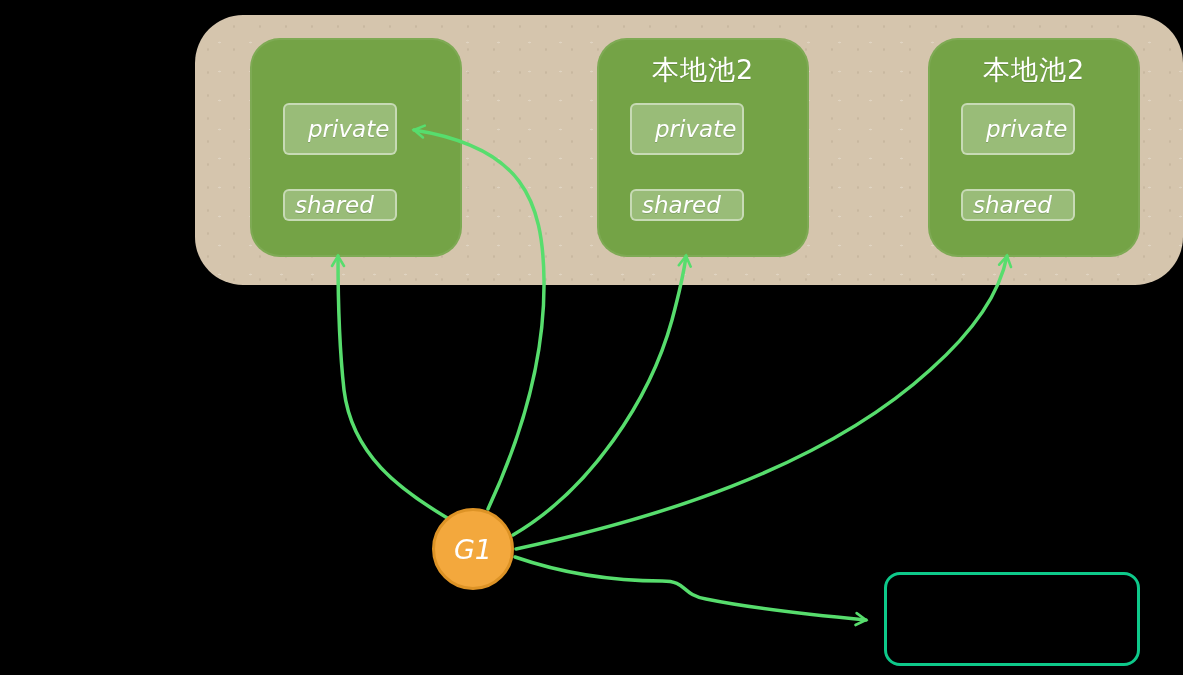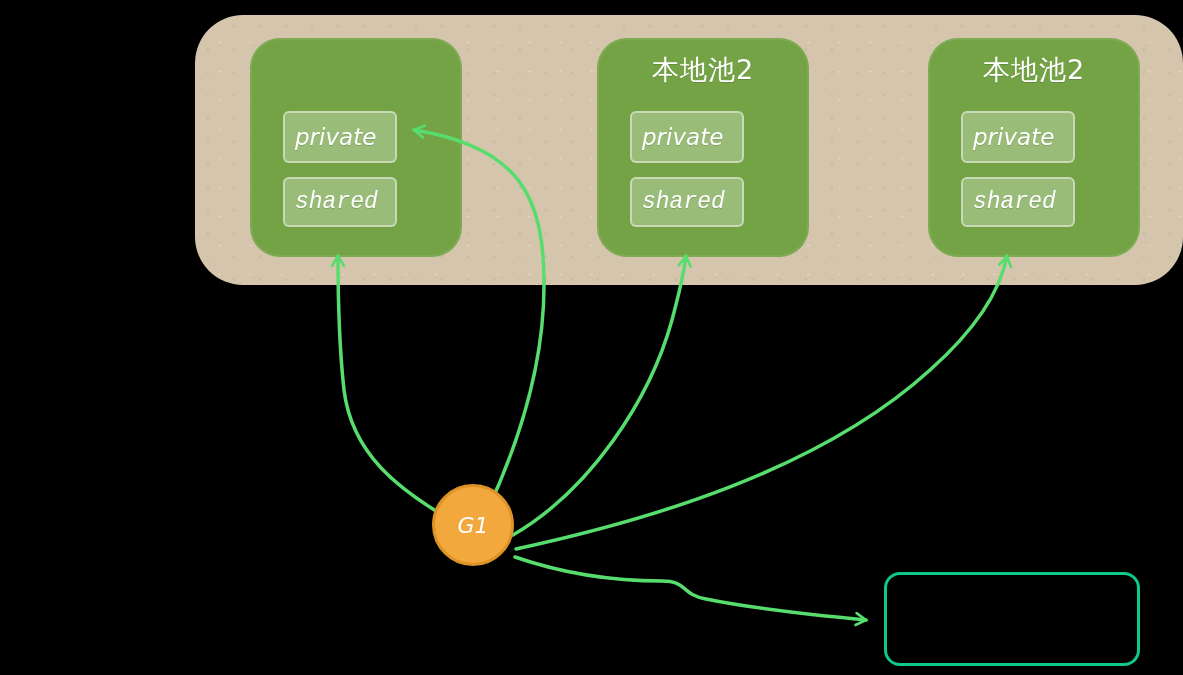--- a/index.html
+++ b/index.html
@@ -50,46 +50,46 @@
     text-shadow:0 1px 0 rgba(0,0,0,0.15);
   }
   .section{
     position:absolute;left:33px;width:114px;height:52px;
     background:var(--section-bg);
     border:2px solid var(--section-border);
     border-radius:6px;
     box-sizing:border-box;
     display:flex;align-items:center;
   }
-  .section.private{top:73px;}
-  .section.shared{top:139px;height:50px;font-family:Liberation Mono, monospace;}
+  .section.private{top:65px;padding-left:13px;}
+  .section.shared{top:151px;height:32px;}
   .section-label{
     padding-left:10px;
     font-size:23px;
     font-style:italic;
     text-shadow:0 1px 0 rgba(0,0,0,0.15);
   }
   .arrows{
     position:absolute;left:0;top:0;width:1183px;height:675px;
     pointer-events:none;
   }
   .arrows path.edge{
     fill:none;
     stroke:var(--arrow);
     stroke-width:3.5;
     stroke-linecap:round;
   }
   .node{
-    position:absolute;left:432px;top:484px;width:82px;height:82px;
+    position:absolute;left:432px;top:508px;width:82px;height:82px;
     border-radius:50%;
     background:var(--node-bg);
     border:3px solid var(--node-border);
     box-sizing:border-box;
     display:flex;align-items:center;justify-content:center;
-    font-size:22px;font-style:italic;
+    font-size:27px;font-style:italic;
   }
   .target-box{
     position:absolute;left:884px;top:572px;width:256px;height:94px;
     border:3px solid var(--target-box-border);
     border-radius:16px;
     box-sizing:border-box;
     background:transparent;
   }
 </style>
 </head>

